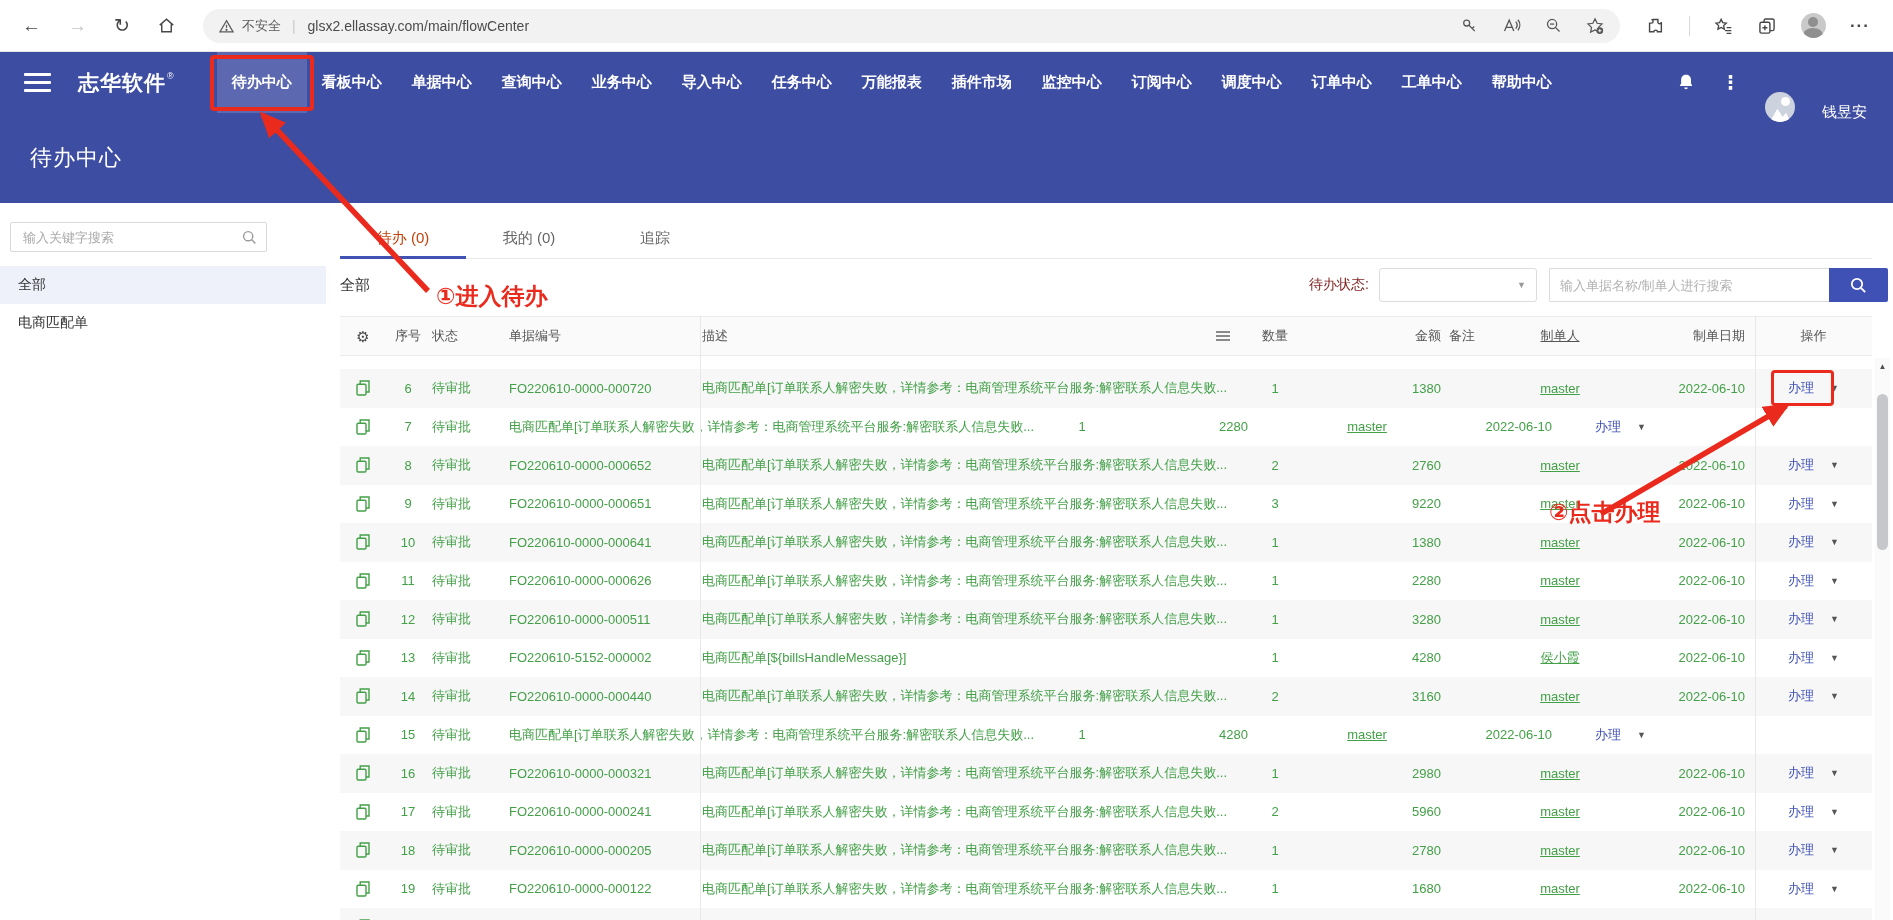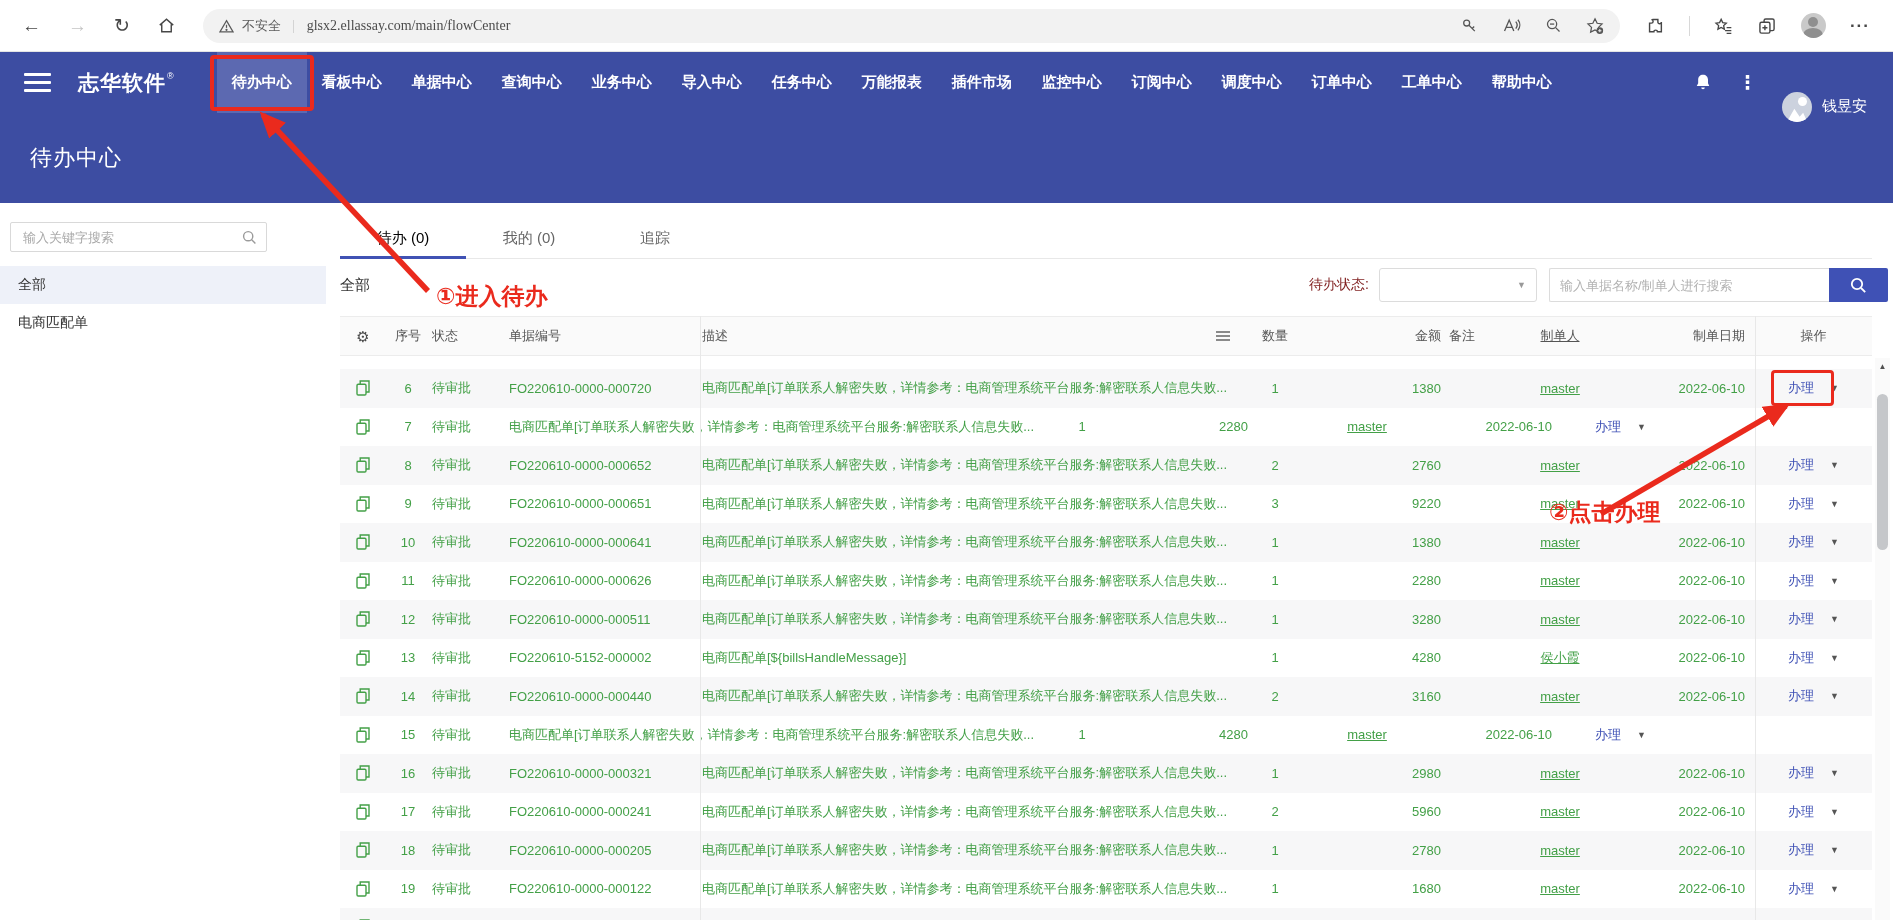--- a/index.html
+++ b/index.html
@@ -5,21 +5,21 @@
   html,body{margin:0;padding:0;}
   body{width:1893px;height:920px;overflow:hidden;position:relative;background:#fff;
        font-family:"Liberation Sans","DejaVu Sans",sans-serif;}
   
   .browser-bar{height:52px;background:#fff;border-bottom:1px solid #e4e4e4;display:flex;align-items:center;
                padding:0 16px 0 22px;box-sizing:border-box;}
   .b-icon{font-size:19px;color:#474747;margin-right:27px;cursor:pointer;line-height:1;}
   .b-icon.disabled{color:#c4c4c4;}
   .b-icon svg{display:block;}
   .addr-pill{flex:1;max-width:1385px;height:34px;background:#f2f2f2;border-radius:17px;display:flex;
-             align-items:center;padding:0 16px;margin-right:22px;font-family:Liberation Serif, serif;}
+             align-items:center;padding:0 16px;margin-right:22px;}
   .warn-ic{margin-right:8px;display:flex;}
   .sec-label{font-size:13px;color:#5d5d5d;margin-right:11px;}
   .pill-div{color:#c9c9c9;font-size:14px;margin-right:12px;}
   .url-text{font-size:14px;color:#4c4c4c;}
   .pill-spacer{flex:1;}
   .pill-ic{margin-left:24px;display:flex;cursor:pointer;}
   .browser-right{display:flex;align-items:center;gap:24px;margin-left:4px;}
   .vsep{width:1px;height:20px;background:#d8d8d8;}
   .br-ic{display:flex;cursor:pointer;}
   .avatar-b{width:25px;height:25px;border-radius:50%;background:#c9c9c9;position:relative;overflow:hidden;cursor:pointer;}
@@ -33,21 +33,21 @@
   .hamburger span{display:block;height:3.2px;background:#fff;border-radius:1px;}
   .logo{display:flex;align-items:center;margin-left:27px;font-size:21px;font-weight:bold;letter-spacing:1px;white-space:nowrap;}
   .logo sup{font-size:9px;margin-left:1px;transform:translateY(-7px);font-weight:normal;}
   .nav-menu{display:flex;align-items:stretch;margin-left:42px;}
   .nav-item{position:relative;display:flex;align-items:center;padding:0 15px;font-size:15px;font-weight:600;
             cursor:pointer;white-space:nowrap;}
   .nav-item.active{background:rgba(255,255,255,0.16);}
   .nav-right{margin-left:auto;display:flex;align-items:center;gap:25px;margin-right:26px;}
   .bell-ic,.kebab-ic{display:flex;cursor:pointer;}
   .kebab-ic{font-size:19px;color:#fff;font-weight:bold;}
-  .user-menu{display:flex;align-items:center;gap:10px;cursor:pointer;margin-top:48px;}
+  .user-menu{display:flex;align-items:flex-end;gap:27px;cursor:pointer;margin-top:48px;}
   .avatar-nav{width:30px;height:30px;border-radius:50%;background:#ccd2de;position:relative;overflow:hidden;}
   .avatar-nav::before{content:"";position:absolute;left:16px;top:5px;width:9px;height:9px;border-radius:50%;background:#fff;}
   .avatar-nav::after{content:"";position:absolute;left:4px;top:14px;width:22px;height:18px;background:#fff;
                      clip-path:polygon(0 100%,38% 18%,62% 62%,78% 40%,100% 100%);}
   .user-name{font-size:15px;}
   
   .banner{height:90px;background:#3d4da2;display:flex;align-items:center;padding-left:30px;color:#fff;}
   .banner h1{margin:0;font-size:22px;font-weight:400;letter-spacing:1px;}
   
   .content{display:flex;height:717px;}
@@ -58,21 +58,21 @@
                      font-family:inherit;}
   .side-search input::placeholder{color:#a9a9a9;}
   .side-list{margin-top:14px;}
   .side-item{height:38px;display:flex;align-items:center;padding-left:18px;font-size:14px;color:#333;cursor:pointer;}
   .side-item.selected{background:#eef1f9;}
   .main{flex:1;display:flex;flex-direction:column;padding:0 21px 0 14px;box-sizing:border-box;position:relative;}
   
   .tabs{display:flex;height:40px;margin-top:15px;border-bottom:1px solid #e8e8e8;flex:none;}
   .tab{width:126px;display:flex;align-items:center;justify-content:center;font-size:15px;color:#666;
        position:relative;cursor:pointer;}
-  .tab.active{color:#000000;}
+  .tab.active{color:#c2410c;}
   .tab.active::after{content:"";position:absolute;left:0;right:0;bottom:-1px;height:3px;background:#4052b4;}
   
   .filter-row{display:flex;align-items:center;height:36px;margin-top:8px;margin-right:-16px;flex:none;}
   .group-label{font-size:15px;color:#333;}
   .filter-right{margin-left:auto;display:flex;align-items:center;}
   .status-label{font-size:14px;color:#7f1d1d;margin-right:10px;}
   .select-box{width:158px;height:34px;border:1px solid #dcdcdc;border-radius:3px;background:#fff;
               box-sizing:border-box;margin-right:12px;display:flex;align-items:center;justify-content:flex-end;
               padding-right:10px;cursor:pointer;}
   .select-caret{font-size:9px;color:#999;}

